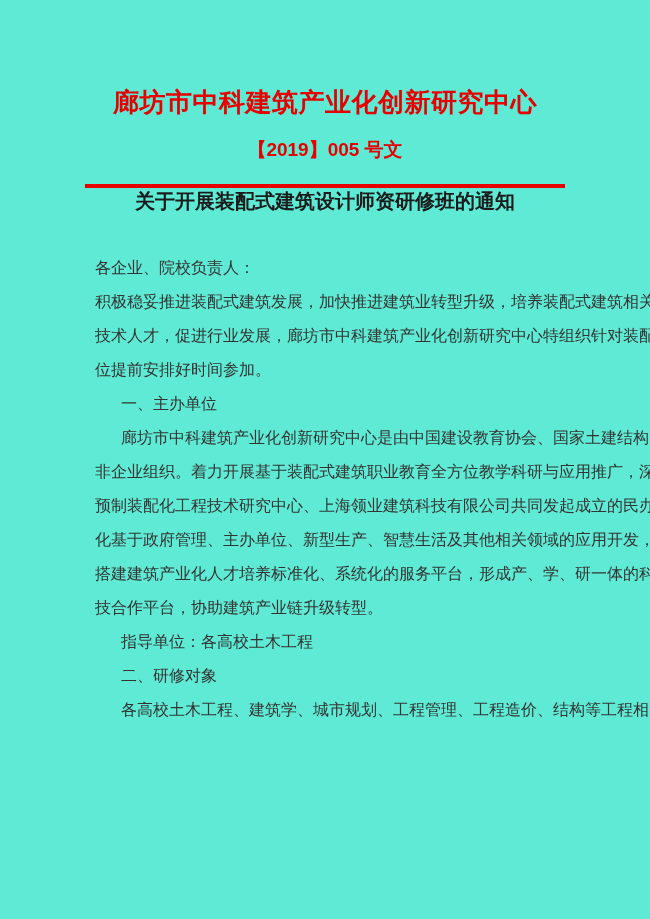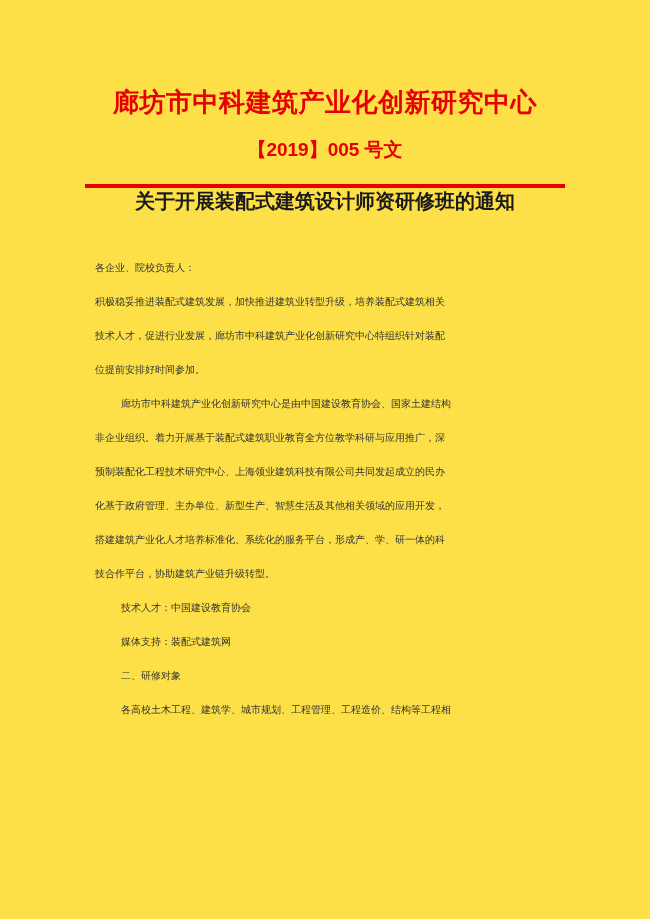--- a/index.html
+++ b/index.html
@@ -5,21 +5,21 @@
   html, body {
     margin: 0;
     padding: 0;
     background: #ffffff;
     font-family: "Liberation Sans", "DejaVu Sans", sans-serif;
   }
   .page {
     position: relative;
     width: 650px;
     height: 919px;
-    background: #fde047;
+    background: #5eead4;
     overflow: hidden;
   }
   .org-title {
     padding-top: 85px;
     text-align: center;
     font-size: 26px;
     font-weight: bold;
     color: #e60000;
     letter-spacing: 0.5px;
   }
@@ -42,45 +42,45 @@
     font-weight: bold;
     color: #1a1a1a;
   }
   .content {
     width: 460px;
     margin: 36px auto 0 auto;
   }
   .line {
     height: 34px;
     line-height: 34px;
-    font-size: 10px;
+    font-size: 16px;
     color: #333333;
     white-space: nowrap;
   }
   .line.indent {
     text-indent: 26px;
   }
 </style>
 </head>
 <body>
 
 <div class="page">
   <div class="org-title">廊坊市中科建筑产业化创新研究中心</div>
   <div class="doc-number">【2019】005 号文</div>
   <div class="red-rule"></div>
   <div class="doc-title">关于开展装配式建筑设计师资研修班的通知</div>
   <div class="content" id="content">
       <div class="line">各企业、院校负责人：</div>
       <div class="line">积极稳妥推进装配式建筑发展，加快推进建筑业转型升级，培养装配式建筑相关</div>
       <div class="line">技术人才，促进行业发展，廊坊市中科建筑产业化创新研究中心特组织针对装配</div>
       <div class="line">位提前安排好时间参加。</div>
+      <div class="line indent">一、主办单位</div>
       <div class="line indent">廊坊市中科建筑产业化创新研究中心是由中国建设教育协会、国家土建结构</div>
       <div class="line">非企业组织。着力开展基于装配式建筑职业教育全方位教学科研与应用推广，深</div>
       <div class="line">预制装配化工程技术研究中心、上海领业建筑科技有限公司共同发起成立的民办</div>
       <div class="line">化基于政府管理、主办单位、新型生产、智慧生活及其他相关领域的应用开发，</div>
       <div class="line">搭建建筑产业化人才培养标准化、系统化的服务平台，形成产、学、研一体的科</div>
       <div class="line">技合作平台，协助建筑产业链升级转型。</div>
-      <div class="line indent">技术人才：中国建设教育协会</div>
-      <div class="line indent">媒体支持：装配式建筑网</div>
+      <div class="line indent">指导单位：各高校土木工程</div>
       <div class="line indent">二、研修对象</div>
       <div class="line indent">各高校土木工程、建筑学、城市规划、工程管理、工程造价、结构等工程相</div>
     </div>
 </div>
 
 </body></html>

